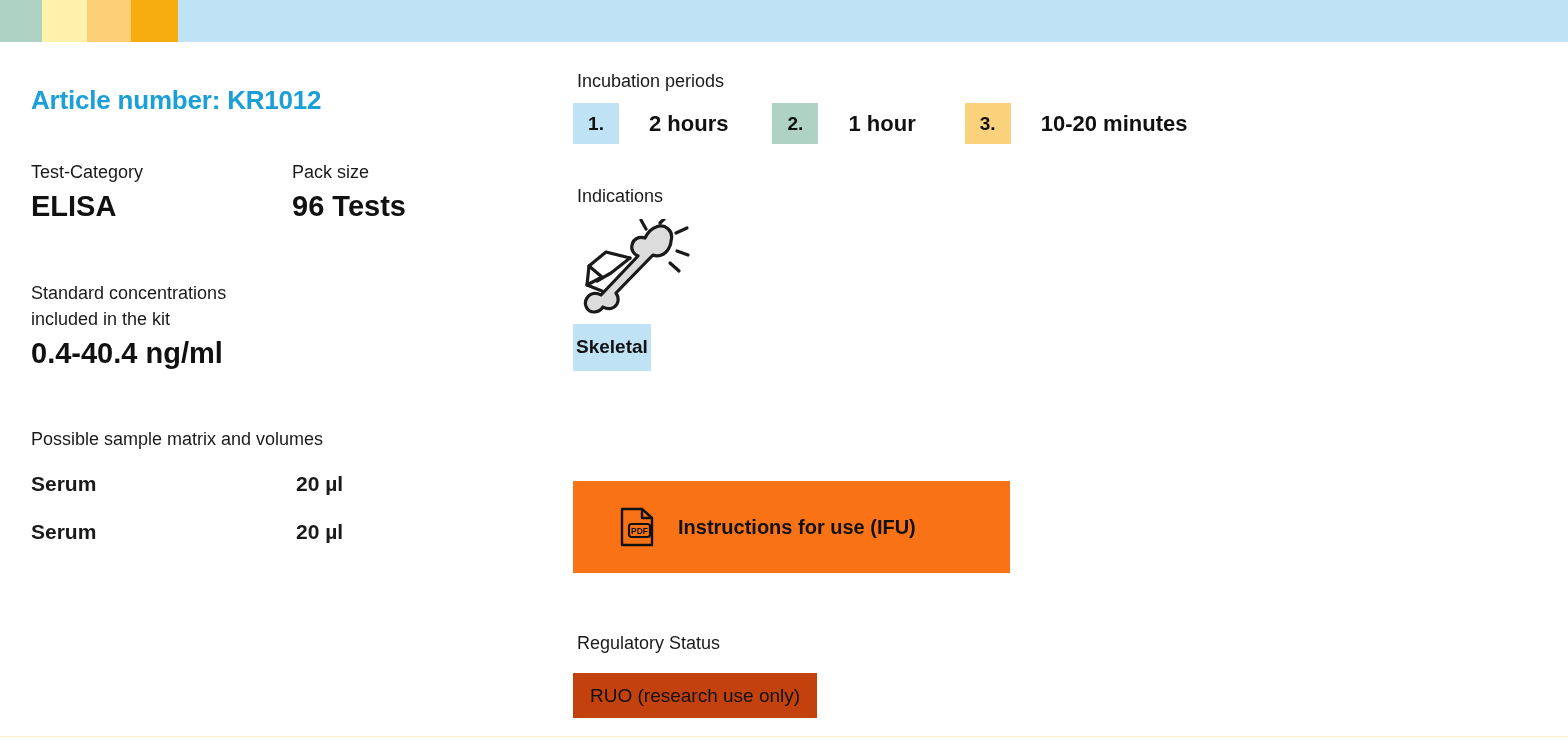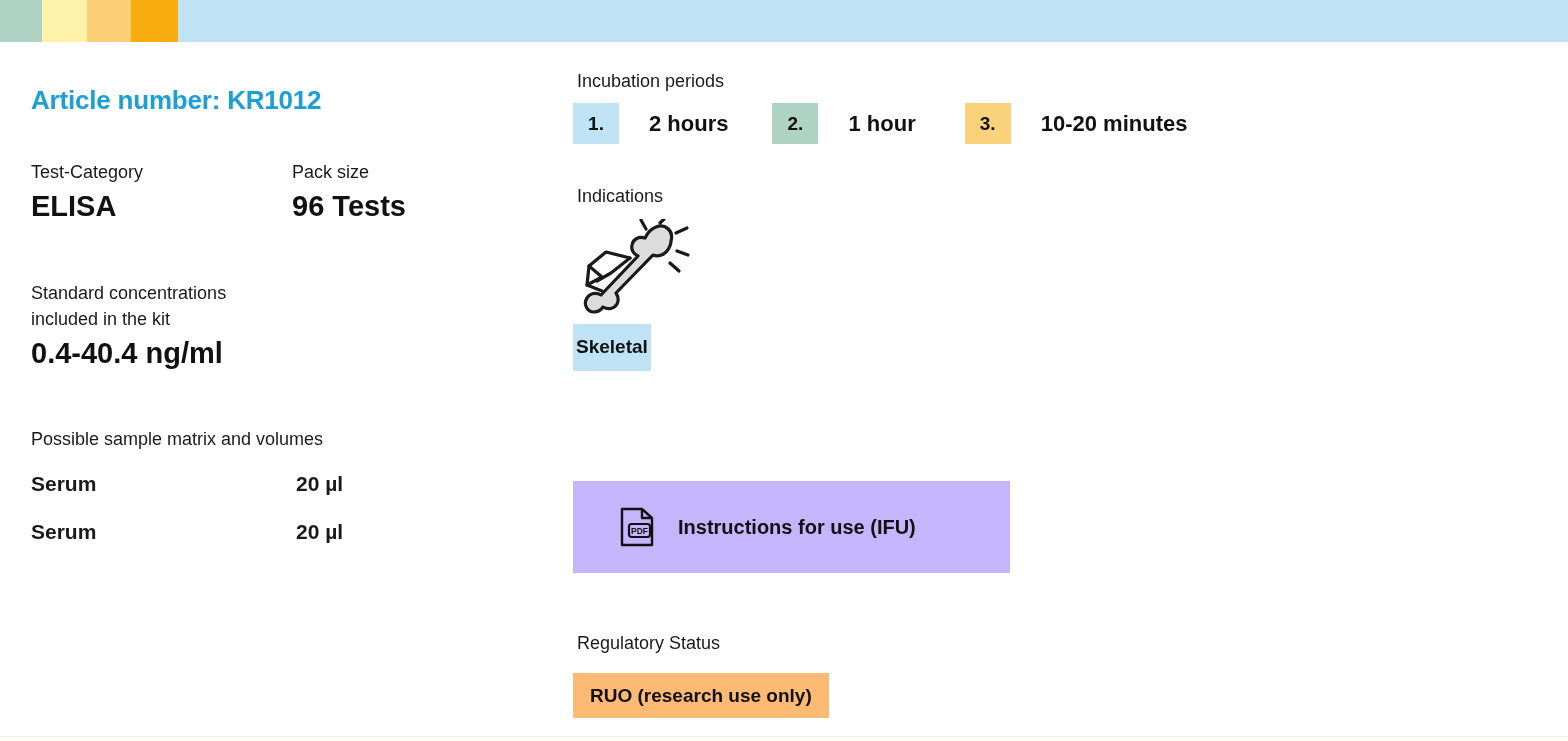--- a/index.html
+++ b/index.html
@@ -145,21 +145,21 @@
     font-weight: bold;
     color: #111;
     box-sizing: border-box;
   }
 
   .ifu-button {
     position: absolute;
     left: 0; top: 411px;
     width: 437px;
     height: 92px;
-    background: #c4b5fd;
+    background: #f97316;
     display: flex;
     align-items: center;
     cursor: pointer;
   }
   .ifu-icon {
     width: 34px;
     height: 40px;
     margin-left: 47px;
     flex: none;
   }
@@ -173,23 +173,23 @@
   .regulatory-block {
     position: absolute;
     left: 0; top: 562px;
     width: 500px;
   }
   .ruo-pill {
     display: inline-flex;
     align-items: center;
     height: 45px;
     padding: 0 17px;
-    background: #fdba74;
+    background: #c2410c;
     font-size: 19px;
-    font-weight: bold;
+    font-weight: normal;
     color: #111;
     box-sizing: border-box;
     margin-top: 8px;
   }
 
   .bottom-rule {
     position: absolute;
     left: 0; top: 736px;
     width: 1568px;
     height: 1px;

